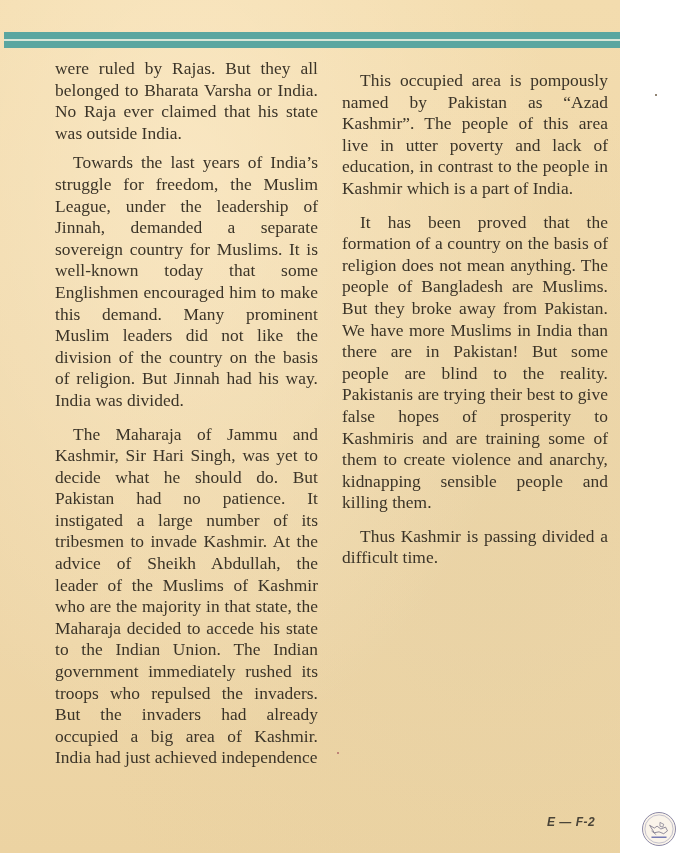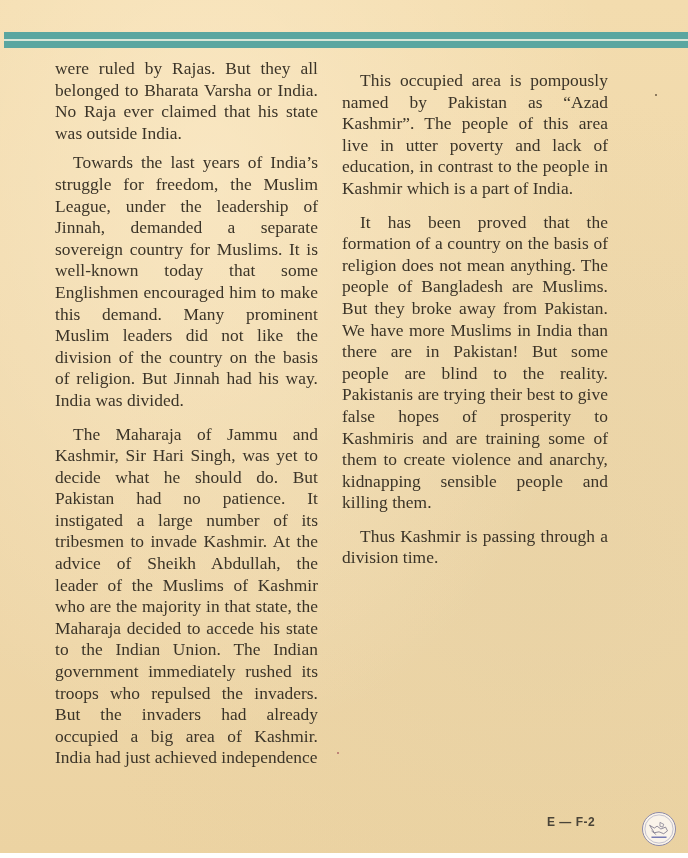--- a/index.html
+++ b/index.html
@@ -11,21 +11,21 @@
       height: 858px;
       position: relative;
       overflow: hidden;
       background: #ffffff;
       font-family: "Liberation Serif", "DejaVu Serif", serif;
     }
     .page {
       position: absolute;
       left: 0;
       top: 0;
-      width: 688px;
+      width: 620px;
       height: 853px;
       background:
         radial-gradient(ellipse at 30% 20%, rgba(255,240,210,0.55), rgba(255,240,210,0) 60%),
         radial-gradient(ellipse at 80% 70%, rgba(225,205,160,0.35), rgba(225,205,160,0) 60%),
         linear-gradient(180deg, #f3dcae 0%, #efd8ab 40%, #eed6a8 75%, #ecd3a2 100%);
     }
     .band {
       position: absolute;
       left: 4px;
       right: 0;
@@ -76,20 +76,21 @@
     }
     .folio {
       position: absolute;
       left: 547px;
       top: 815px;
       font-family: "Liberation Sans", "DejaVu Sans", sans-serif;
       font-size: 12px;
       font-weight: bold;
       color: #4a4438;
       letter-spacing: 0.5px;
+      font-style: italic;
     }
     .stamp {
       position: absolute;
       left: 642px;
       top: 812px;
       width: 34px;
       height: 34px;
       border-radius: 50%;
       background: #faf4ea;
       border: 1px solid #8d8aa8;
@@ -120,21 +121,21 @@
 
   <div class="column col-left">
     <p class="first-cont">were ruled by Rajas. But they all belonged to Bharata Varsha or India. No Raja ever claimed that his state was outside India.</p>
     <p class="indent tight">Towards the last years of India’s struggle for freedom, the Muslim League, under the leadership of Jinnah, demanded a separate sovereign country for Muslims. It is well-known today that some Englishmen encouraged him to make this demand. Many prominent Muslim leaders did not like the division of the country on the basis of religion. But Jinnah had his way. India was divided.</p>
     <p class="indent gap">The Maharaja of Jammu and Kashmir, Sir Hari Singh, was yet to decide what he should do. But Pakistan had no patience. It instigated a large number of its tribesmen to invade Kashmir. At the advice of Sheikh Abdullah, the leader of the Muslims of Kashmir who are the majority in that state, the Maharaja decided to accede his state to the Indian Union. The Indian government immediately rushed its troops who repulsed the invaders. But the invaders had already occupied a big area of Kashmir. India had just achieved independence</p>
   </div>
 
   <div class="column col-right">
     <p class="indent gap">This occupied area is pompously named by Pakistan as “Azad Kashmir”. The people of this area live in utter poverty and lack of education, in contrast to the people in Kashmir which is a part of India.</p>
     <p class="indent gap">It has been proved that the formation of a country on the basis of religion does not mean anything. The people of Bangladesh are Muslims. But they broke away from Pakistan. We have more Muslims in India than there are in Pakistan! But some people are blind to the reality. Pakistanis are trying their best to give false hopes of prosperity to Kashmiris and are training some of them to create violence and anarchy, kidnapping sensible people and killing them.</p>
-    <p class="indent gap">Thus Kashmir is passing through a division time.</p>
+    <p class="indent gap">Thus Kashmir is passing divided a difficult time.</p>
   </div>
 
   <div class="folio">E — F-2</div>
 
   <div class="stamp">
     <svg viewBox="0 0 34 34">
       <circle cx="17" cy="17" r="15" fill="none" stroke="#9a97b5" stroke-width="0.6"></circle>
       <path d="M7 13 L12 16 L15 14 L19 17 L24 15 L26 19 L22 22 L17 20 L12 21 Z" fill="none" stroke="#6d6a80" stroke-width="0.8"></path>
       <path d="M18 10 L22 12 L21 15 L18 14 Z" fill="none" stroke="#6d6a80" stroke-width="0.7"></path>
       <path d="M9 19 L14 23" stroke="#6d6a80" stroke-width="0.7"></path>

